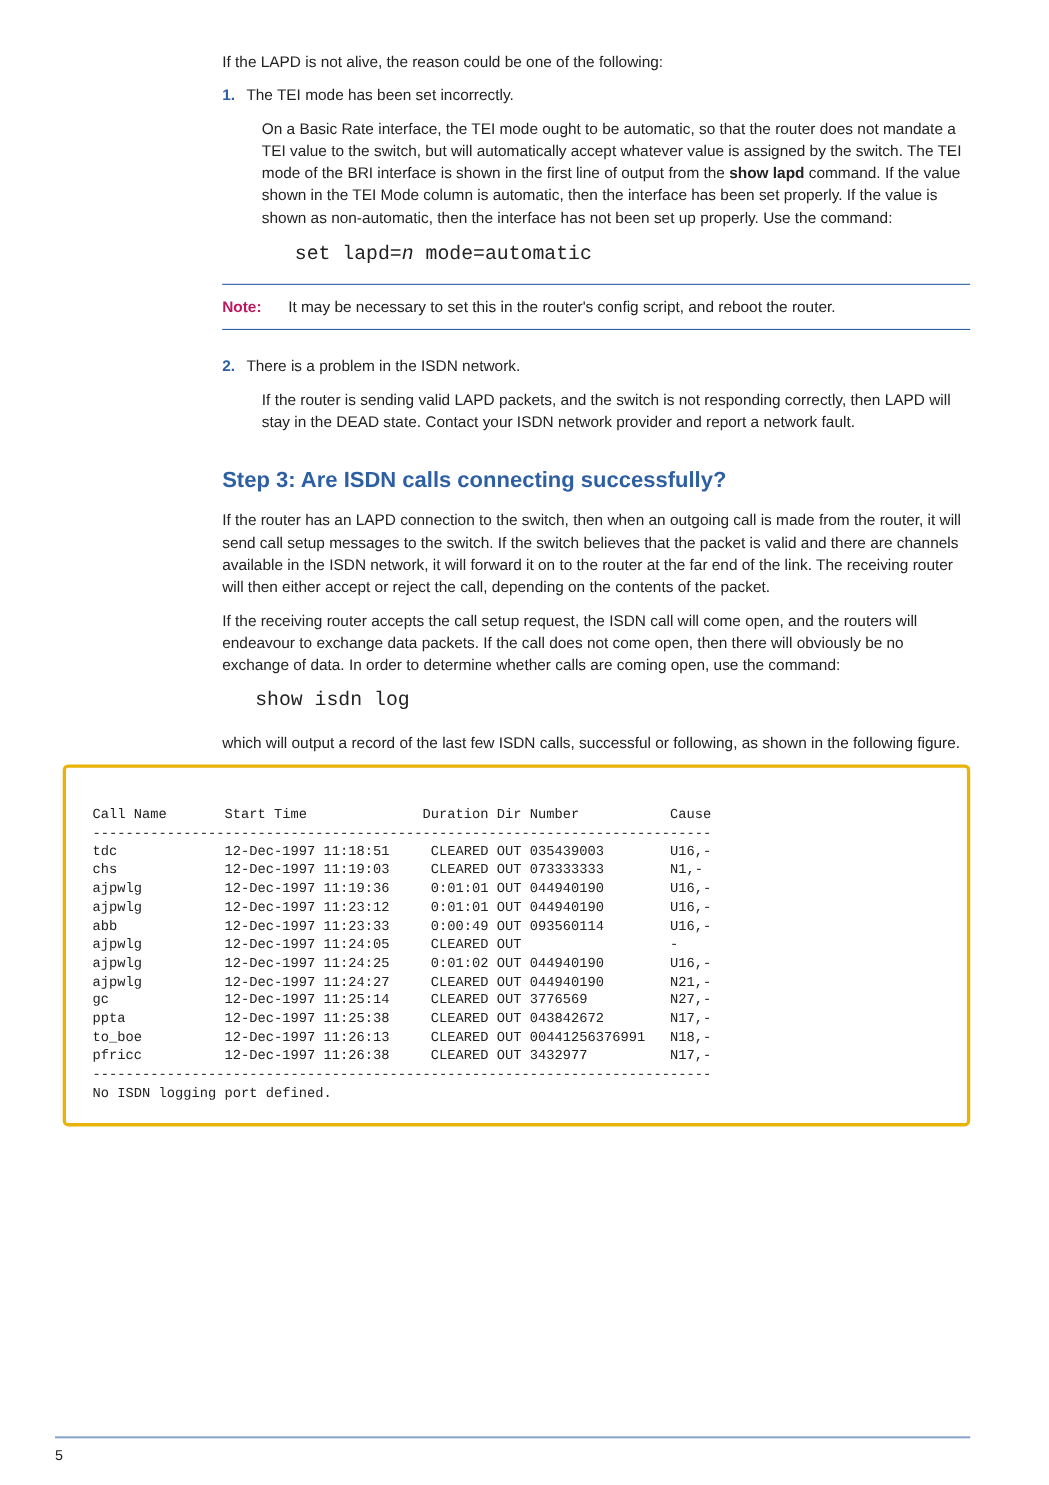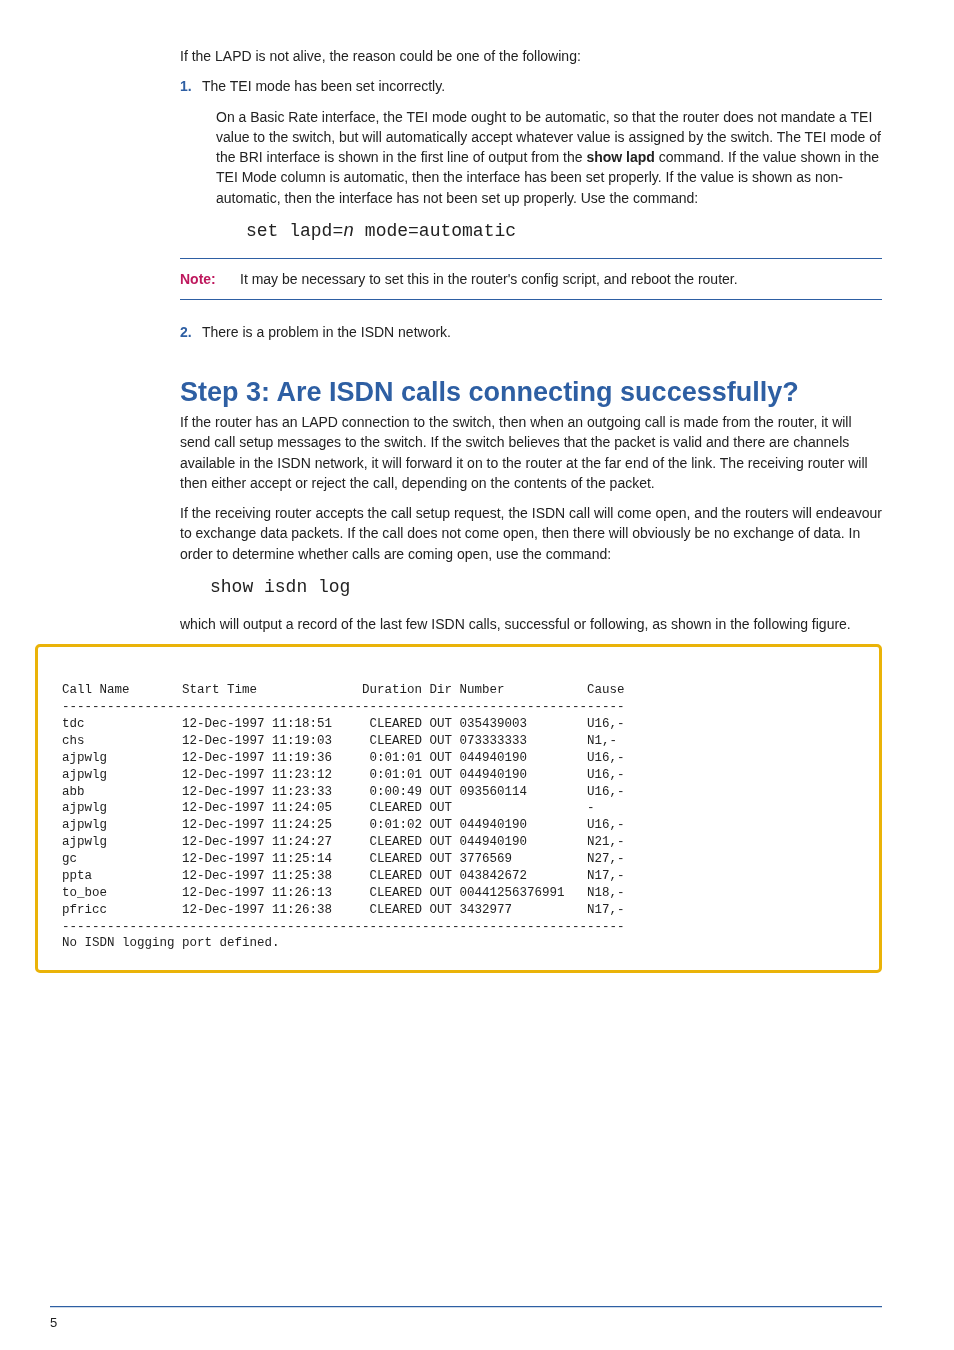--- a/index.html
+++ b/index.html
@@ -6,21 +6,21 @@
     margin: 0;
     padding: 0;
     background: #ffffff;
     font-family: "Helvetica", "Arial", sans-serif;
     color: #222;
   }
   .page {
     width: 946px;
     min-height: 1350px;
     box-sizing: border-box;
-    padding: 46px 64px 22px 35px;
+    padding: 46px 64px 22px 57px;
     position: relative;
   }
   .content {
     margin-left: 145px;
     font-size: 14px;
     line-height: 1.45;
   }
   p { margin: 0 0 10px 0; }
   ol { margin: 0; padding: 0; list-style: none; }
   ol > li { margin-bottom: 14px; }
@@ -50,23 +50,23 @@
   }
   .note-label {
     color: #be185d;
     font-weight: bold;
     width: 60px;
     flex: 0 0 60px;
   }
   .note-text { flex: 1; }
   h2.step-heading {
     color: #2e5fa3;
-    font-size: 27px;
+    font-size: 20px;
     font-weight: bold;
-    margin: 30px 0 0 0;
+    margin: 30px 0 10px 0;
   }
   .full-width-block {
     margin-left: -145px;
   }
   .isdn-box {
     border: 3px solid #eab308;
     border-radius: 5px;
     padding: 18px 20px 18px 24px;
     font-family: "Courier New", monospace;
     font-size: 12.5px;
@@ -118,20 +118,23 @@
       <span class="note-label">Note:</span>
       <span class="note-text">It may be necessary to set this in the router's config script, and reboot the router.</span>
     </div>
 
     <ol>
       <li>
         <div class="li-head">
           <span class="li-num">2.</span>
           <span class="li-text">There is a problem in the ISDN network.</span>
         </div>
+        <div class="li-body">
+          <p>If the router is sending valid LAPD packets, and the switch is not responding correctly, then LAPD will stay in the DEAD state. Contact your ISDN network provider and report a network fault.</p>
+        </div>
       </li>
     </ol>
 
     <h2 class="step-heading">Step 3: Are ISDN calls connecting successfully?</h2>
 
     <p>If the router has an LAPD connection to the switch, then when an outgoing call is made from the router, it will send call setup messages to the switch. If the switch believes that the packet is valid and there are channels available in the ISDN network, it will forward it on to the router at the far end of the link. The receiving router will then either accept or reject the call, depending on the contents of the packet.</p>
     <p>If the receiving router accepts the call setup request, the ISDN call will come open, and the routers will endeavour to exchange data packets. If the call does not come open, then there will obviously be no exchange of data. In order to determine whether calls are coming open, use the command:</p>
 
     <div class="code-block">show isdn log</div>
 

